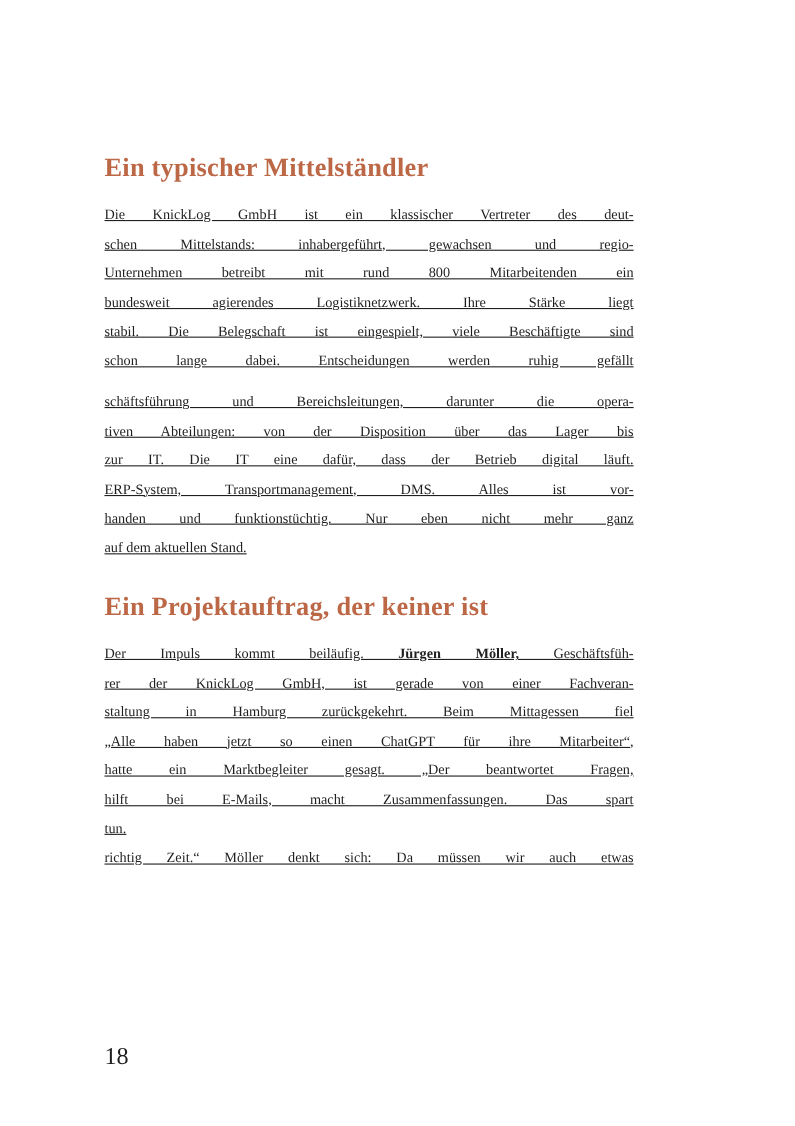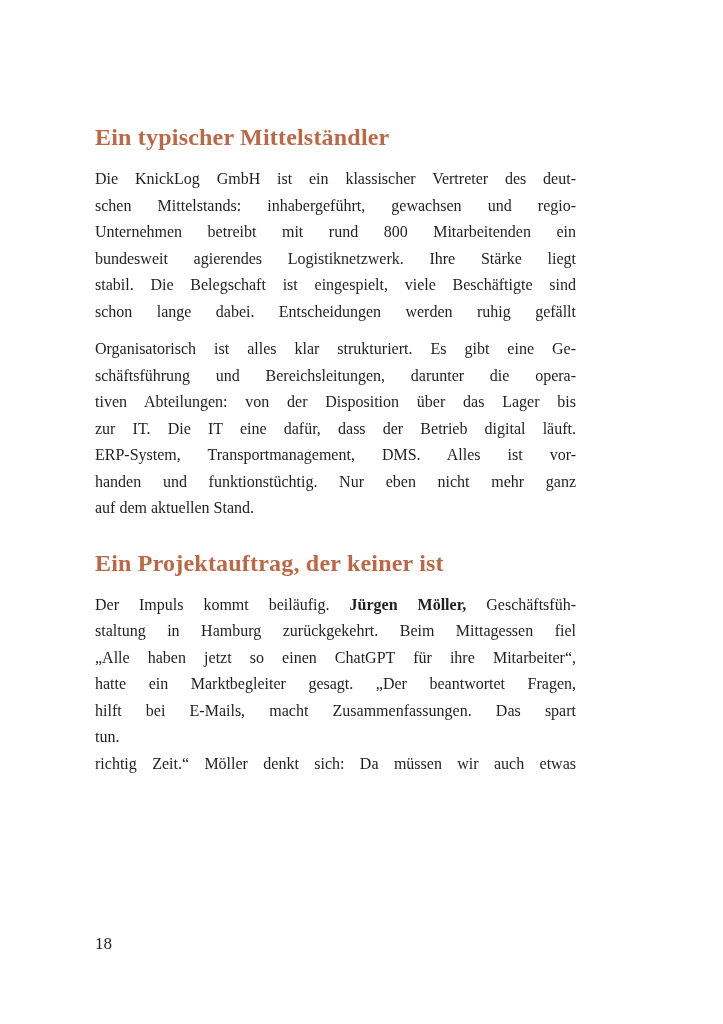--- a/index.html
+++ b/index.html
@@ -18,20 +18,21 @@
     background: var(--paper);
     font-family: "Liberation Serif", "DejaVu Serif", serif;
     color: var(--ink);
     overflow: hidden;
   }
   .page {
     position: relative;
     width: 723px;
     height: 864px;
     background: var(--paper);
+    margin-top: 16px;
   }
   .content {
     position: absolute;
     left: 95px;
     top: 122px;
     width: 481px;
   }
   .heading {
     font-family: "Liberation Serif", "DejaVu Serif", serif;
     color: var(--accent);
@@ -39,70 +40,71 @@
     font-weight: bold;
     line-height: 30px;
     margin: 26px 0 14px 0;
     letter-spacing: 0.2px;
   }
   .heading:first-child {
     margin-top: 0;
   }
   .para {
     margin: 0 0 11px 0;
-    font-size: 16px;
+    font-size: 13px;
     line-height: 26.5px;
+    text-decoration: underline;
   }
   .para-line {
     text-align: justify;
     text-align-last: justify;
     text-justify: inter-word;
     white-space: normal;
   }
   .para-line.last-line {
     text-align-last: left;
   }
   .bold {
     font-weight: bold;
   }
   .page-number {
     position: absolute;
     left: 95px;
     top: 933px;
-    font-size: 17px;
+    font-size: 22px;
     line-height: 22px;
     color: var(--ink);
   }
 </style>
 </head>
 <body>
 
 <div class="page">
   <div class="content">
       <h2 class="heading">Ein typischer Mittelständler</h2>
       <div class="para">
         <div class="para-line"><span>Die KnickLog GmbH ist ein klassischer Vertreter des deut-</span></div>
         <div class="para-line"><span>schen Mittelstands: inhabergeführt, gewachsen und regio-</span></div>
         <div class="para-line"><span>Unternehmen betreibt mit rund 800 Mitarbeitenden ein</span></div>
         <div class="para-line"><span>bundesweit agierendes Logistiknetzwerk. Ihre Stärke liegt</span></div>
         <div class="para-line"><span>stabil. Die Belegschaft ist eingespielt, viele Beschäftigte sind</span></div>
         <div class="para-line"><span>schon lange dabei. Entscheidungen werden ruhig gefällt</span></div>
       </div>
       <div class="para">
-        <div class="para-line"><span>Organisatorisch ist alles klar strukturiert. Es gibt eine Ge-</span></div>
         <div class="para-line"><span>schäftsführung und Bereichsleitungen, darunter die opera-</span></div>
         <div class="para-line"><span>tiven Abteilungen: von der Disposition über das Lager bis</span></div>
         <div class="para-line"><span>zur IT. Die IT eine dafür, dass der Betrieb digital läuft.</span></div>
         <div class="para-line"><span>ERP-System, Transportmanagement, DMS. Alles ist vor-</span></div>
         <div class="para-line"><span>handen und funktionstüchtig. Nur eben nicht mehr ganz</span></div>
         <div class="para-line last-line"><span>auf dem aktuellen Stand.</span></div>
       </div>
       <h2 class="heading">Ein Projektauftrag, der keiner ist</h2>
       <div class="para">
         <div class="para-line"><span>Der Impuls kommt beiläufig. </span><span class="bold">Jürgen Möller,</span><span> Geschäftsfüh-</span></div>
+        <div class="para-line"><span>rer der KnickLog GmbH, ist gerade von einer Fachveran-</span></div>
         <div class="para-line"><span>staltung in Hamburg zurückgekehrt. Beim Mittagessen fiel</span></div>
         <div class="para-line"><span>„Alle haben jetzt so einen ChatGPT für ihre Mitarbeiter“,</span></div>
         <div class="para-line"><span>hatte ein Marktbegleiter gesagt. „Der beantwortet Fragen,</span></div>
         <div class="para-line"><span>hilft bei E-Mails, macht Zusammenfassungen. Das spart</span></div>
         <div class="para-line last-line"><span>tun.</span></div>
         <div class="para-line"><span>richtig Zeit.“ Möller denkt sich: Da müssen wir auch etwas</span></div>
       </div>
     </div>
   <div class="page-number">18</div>
 </div>

